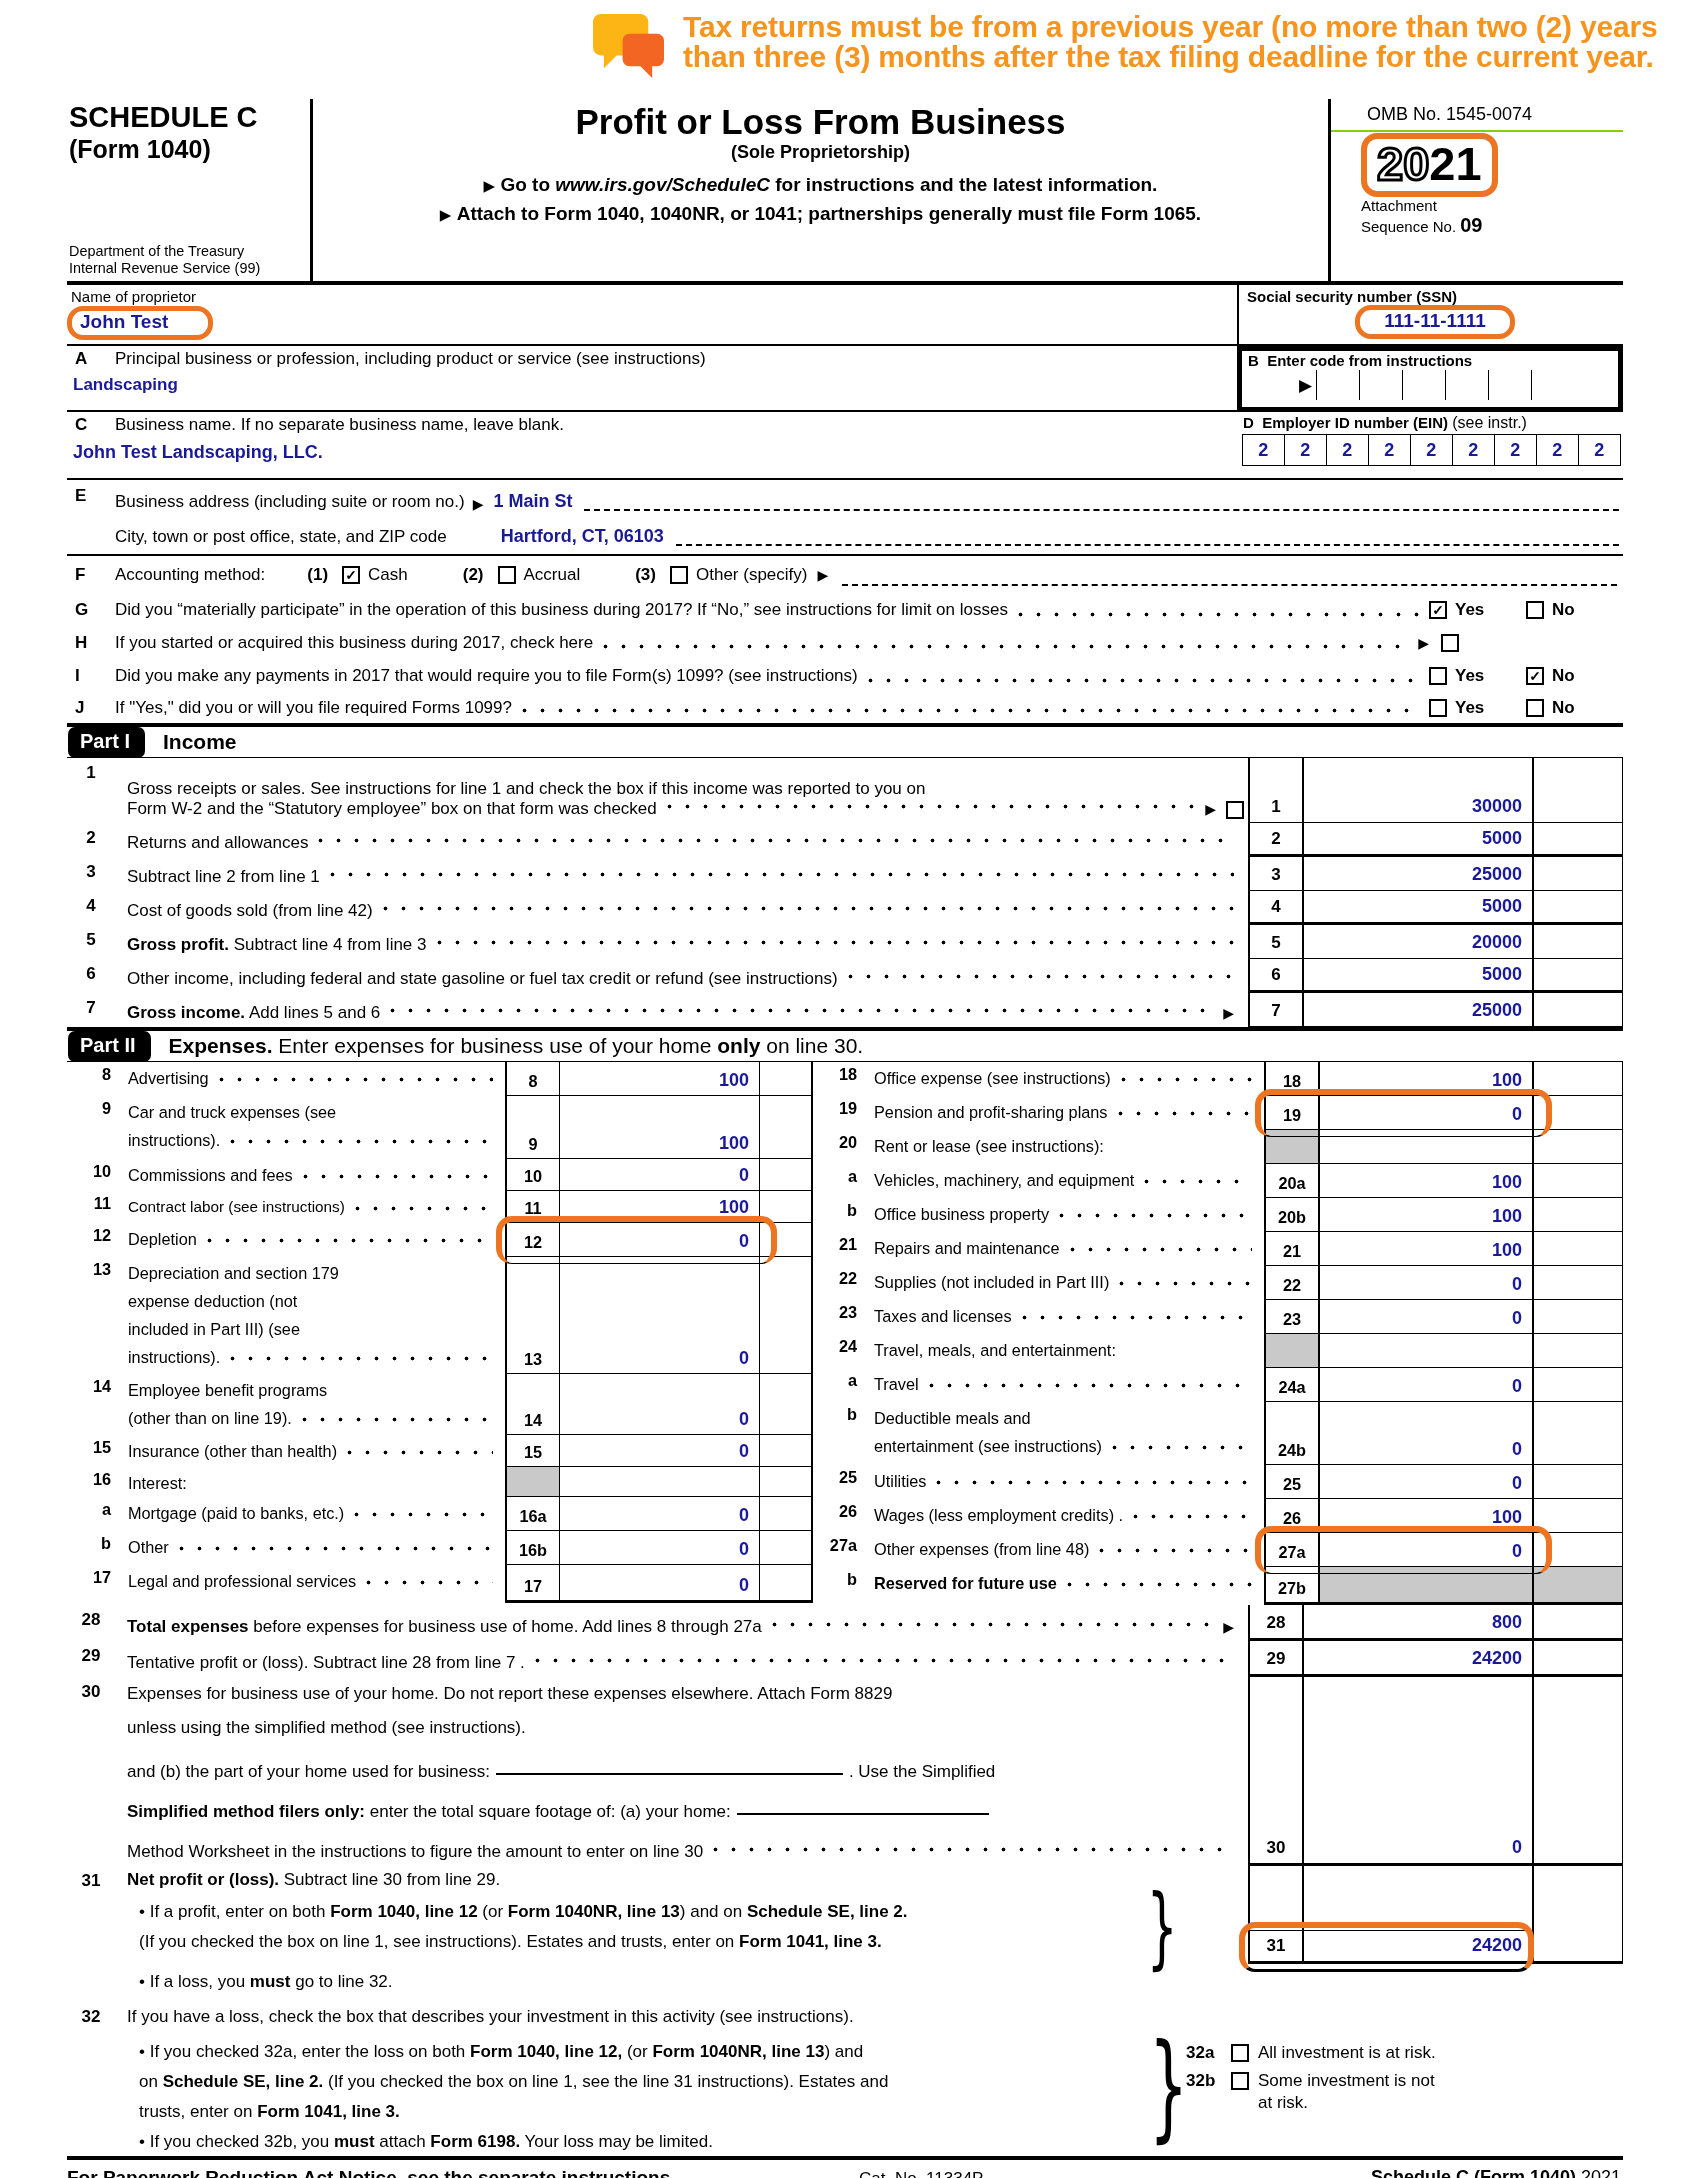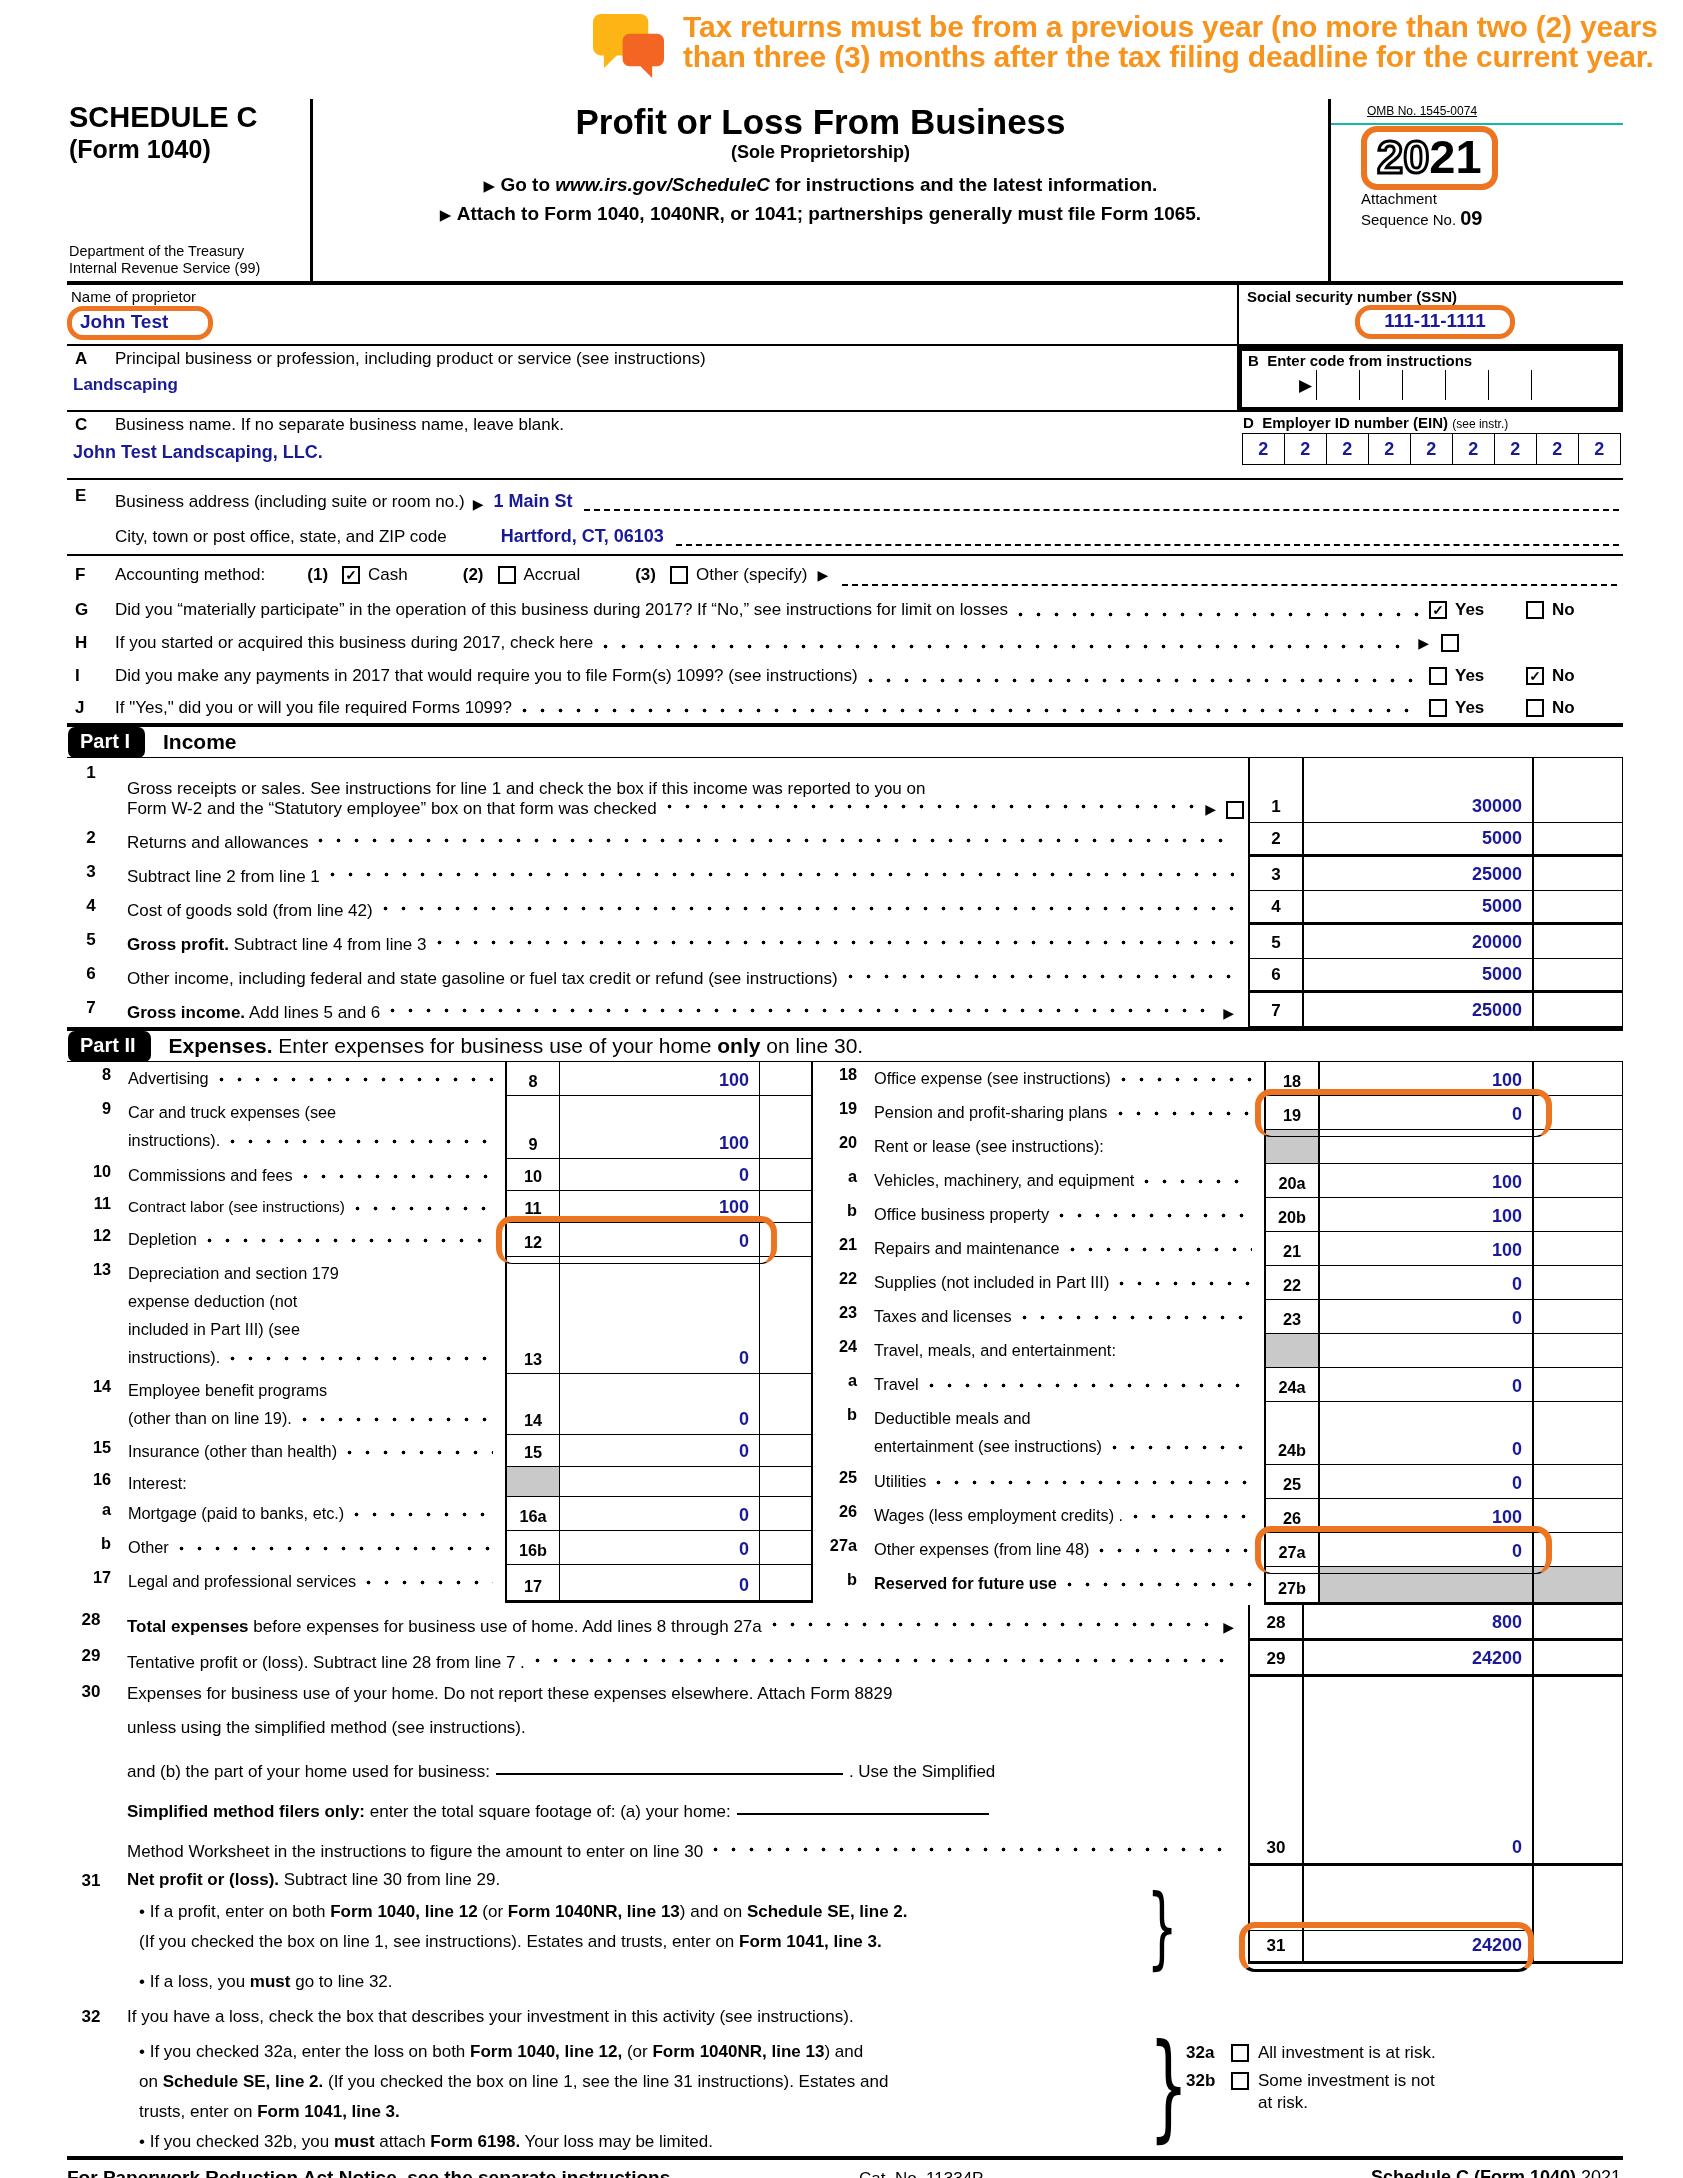--- a/index.html
+++ b/index.html
@@ -17,21 +17,21 @@
   .sched{font-size:29px;font-weight:bold;line-height:33px;}
   .formno{font-size:25px;font-weight:bold;line-height:30px;}
   .agency{margin-top:auto;font-size:14.4px;line-height:17px;}
   .hdr-c{flex:1;border-right:3px solid #000;text-align:center;padding-top:3px;}
   .title{font-size:35px;font-weight:bold;line-height:40px;}
   .subtitle{font-size:18px;font-weight:bold;line-height:21px;}
   .goto{font-size:19px;margin-top:11px;}
   .attach{font-size:19px;margin-top:7px;}
   .arrow{font-size:15px;}
   .hdr-r{width:292px;padding:2px 0 0 0;box-sizing:border-box;}
-  .omb{font-size:12px;padding:3px 0 5px 36px;border-bottom:2px solid #14b8a6;text-decoration:underline;}
+  .omb{font-size:18px;padding:3px 0 5px 36px;border-bottom:2px solid #84cc16;}
   .year{display:inline-block;border:6px solid #ED7420;border-radius:16px;padding:0 10px 2px 10px;margin:1px 0 1px 30px;
         font-size:47px;font-weight:bold;line-height:50px;}
   .y-out{color:#fff;-webkit-text-stroke:3px #000;text-shadow:0 0 1px #000;}
   .attachment{font-size:15px;line-height:16px;padding-left:30px;}
   .seq{font-size:15px;padding-left:30px;}
   .seq b{font-size:20px;}
   
   .val{color:#1A1A96;font-weight:bold;}
   .hl-inline{display:inline-block;border:5px solid #ED7420;border-radius:16px;}
   .namerow{display:flex;border-bottom:2.5px solid #000;}
@@ -41,21 +41,21 @@
   .rowAC{display:flex;}
   .ac-l{flex:1;border-bottom:2px solid #000;padding:3px 0 4px 4px;}
   .ac-r{width:386px;box-sizing:border-box;}
   .letter{font-weight:bold;display:inline-block;width:44px;padding-left:4px;box-sizing:border-box;}
   .bbox{border:5px solid #000;height:100%;box-sizing:border-box;padding:1px 4px 0 6px;}
   .bbox-lbl{font-size:15px;font-weight:bold;}
   .bcells{display:flex;align-items:stretch;height:30px;margin:1px 0 0 51px;}
   .bcell{width:42px;border-left:1.5px solid #000;}
   .dbox{height:100%;box-sizing:border-box;padding:2px 2px 0 6px;}
   .dlab{font-size:15px;font-weight:bold;}
-  .dlab .fine{font-weight:normal;font-size:12px;}
+  .dlab .fine{font-weight:normal;font-size:16px;}
   .dcells{display:flex;height:32px;margin-top:2px;}
   .dcell{flex:1;border:1.5px solid #000;margin-left:-1.5px;display:flex;align-items:center;justify-content:center;
          color:#1A1A96;font-weight:bold;font-size:18px;}
   .rowE{border-bottom:2px solid #000;padding:2px 0 2px 4px;}
   .eline{display:flex;align-items:flex-end;height:35px;}
   .dashfill{flex:1;border-bottom:2.5px dashed #000;margin:0 4px 6px 12px;}
   
   .fj{display:flex;align-items:center;height:34px;padding-left:4px;}
   .cb{width:18px;height:18px;border:2px solid #000;box-sizing:border-box;display:inline-flex;align-items:center;
       justify-content:center;font-size:14px;font-weight:bold;background:#fff;flex:none;}

